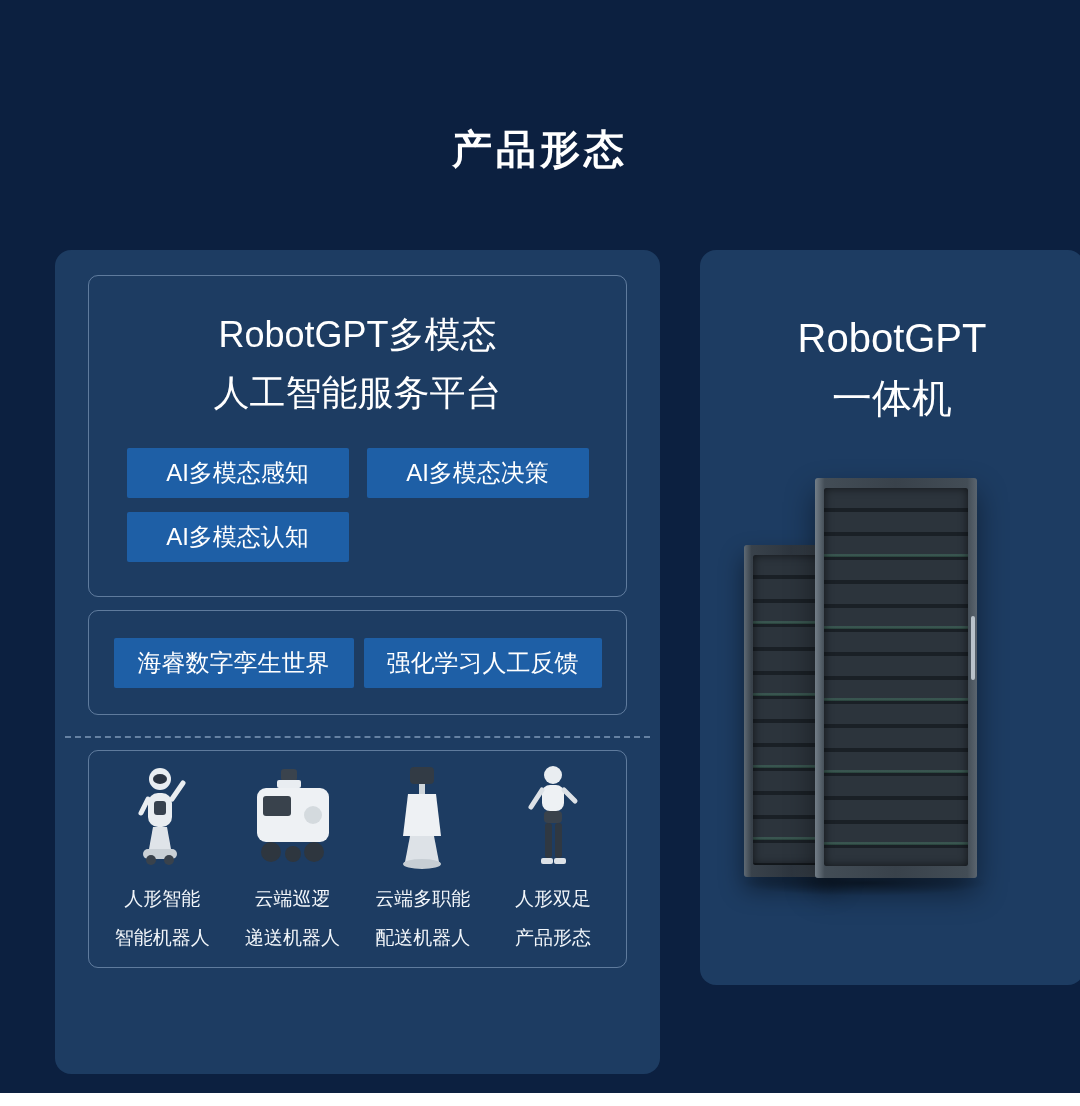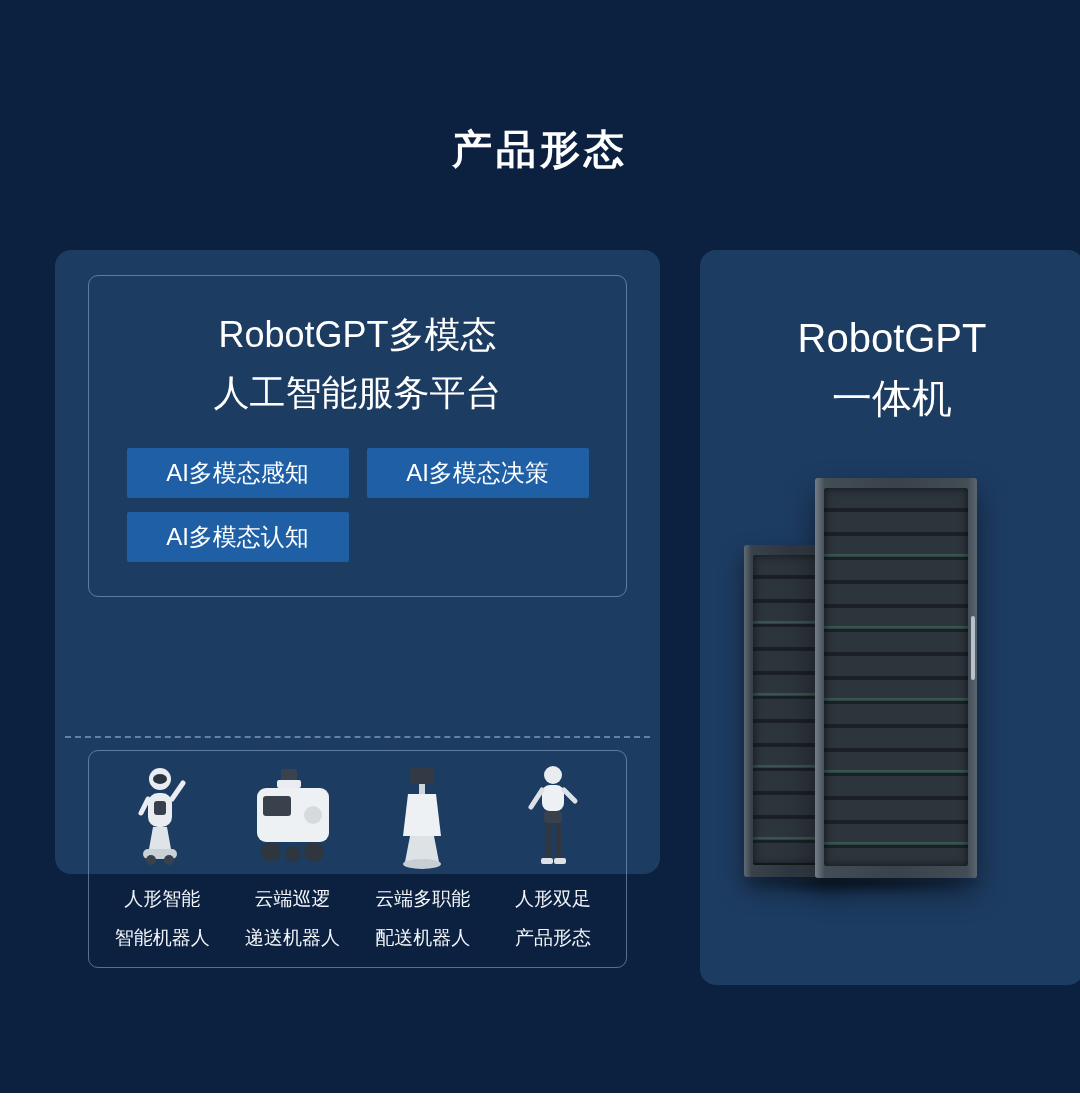--- a/index.html
+++ b/index.html
@@ -17,21 +17,21 @@
     text-align:center;
     font-size:40px; font-weight:600; letter-spacing:4px;
     color:#ffffff;
   }
 
   .panel {
     position:absolute;
     background:#1d3c62;
     border-radius:16px;
   }
-  .panel-left { left:55px; top:250px; width:605px; height:624px; }
+  .panel-left { left:55px; top:250px; width:605px; height:824px; }
   .panel-right { left:700px; top:250px; width:384px; height:735px; }
 
   .inner-box {
     position:absolute;
     border:1px solid rgba(150,175,205,0.55);
     border-radius:10px;
   }
   .box-platform { left:33px; top:25px; width:539px; height:322px; text-align:center; padding-top:30px; }
   .box-middle   { left:33px; top:360px; width:539px; height:105px; }
   .box-robots   { left:33px; top:500px; width:539px; height:218px; }
@@ -136,20 +136,26 @@
   <div class="inner-box box-platform">
     <div class="platform-title">RobotGPT多模态</div>
     <div class="platform-title">人工智能服务平台</div>
     <div class="btn-grid">
       <div class="chip">AI多模态感知</div>
       <div class="chip">AI多模态决策</div>
       <div class="chip">AI多模态认知</div>
     </div>
   </div>
 
+  <div class="inner-box box-middle">
+    <div class="middle-grid">
+      <div class="chip">海睿数字孪生世界</div>
+      <div class="chip">强化学习人工反馈</div>
+    </div>
+  </div>
 
   <div class="dashed-sep"></div>
 
   <div class="inner-box box-robots">
     <div class="robots-row">
 
       <div class="robot-cell">
         <div class="robot-img">
           <svg width="70" height="110" viewBox="0 0 70 110">
             <circle cx="33" cy="16" r="11" fill="#e9edf1"></circle>

